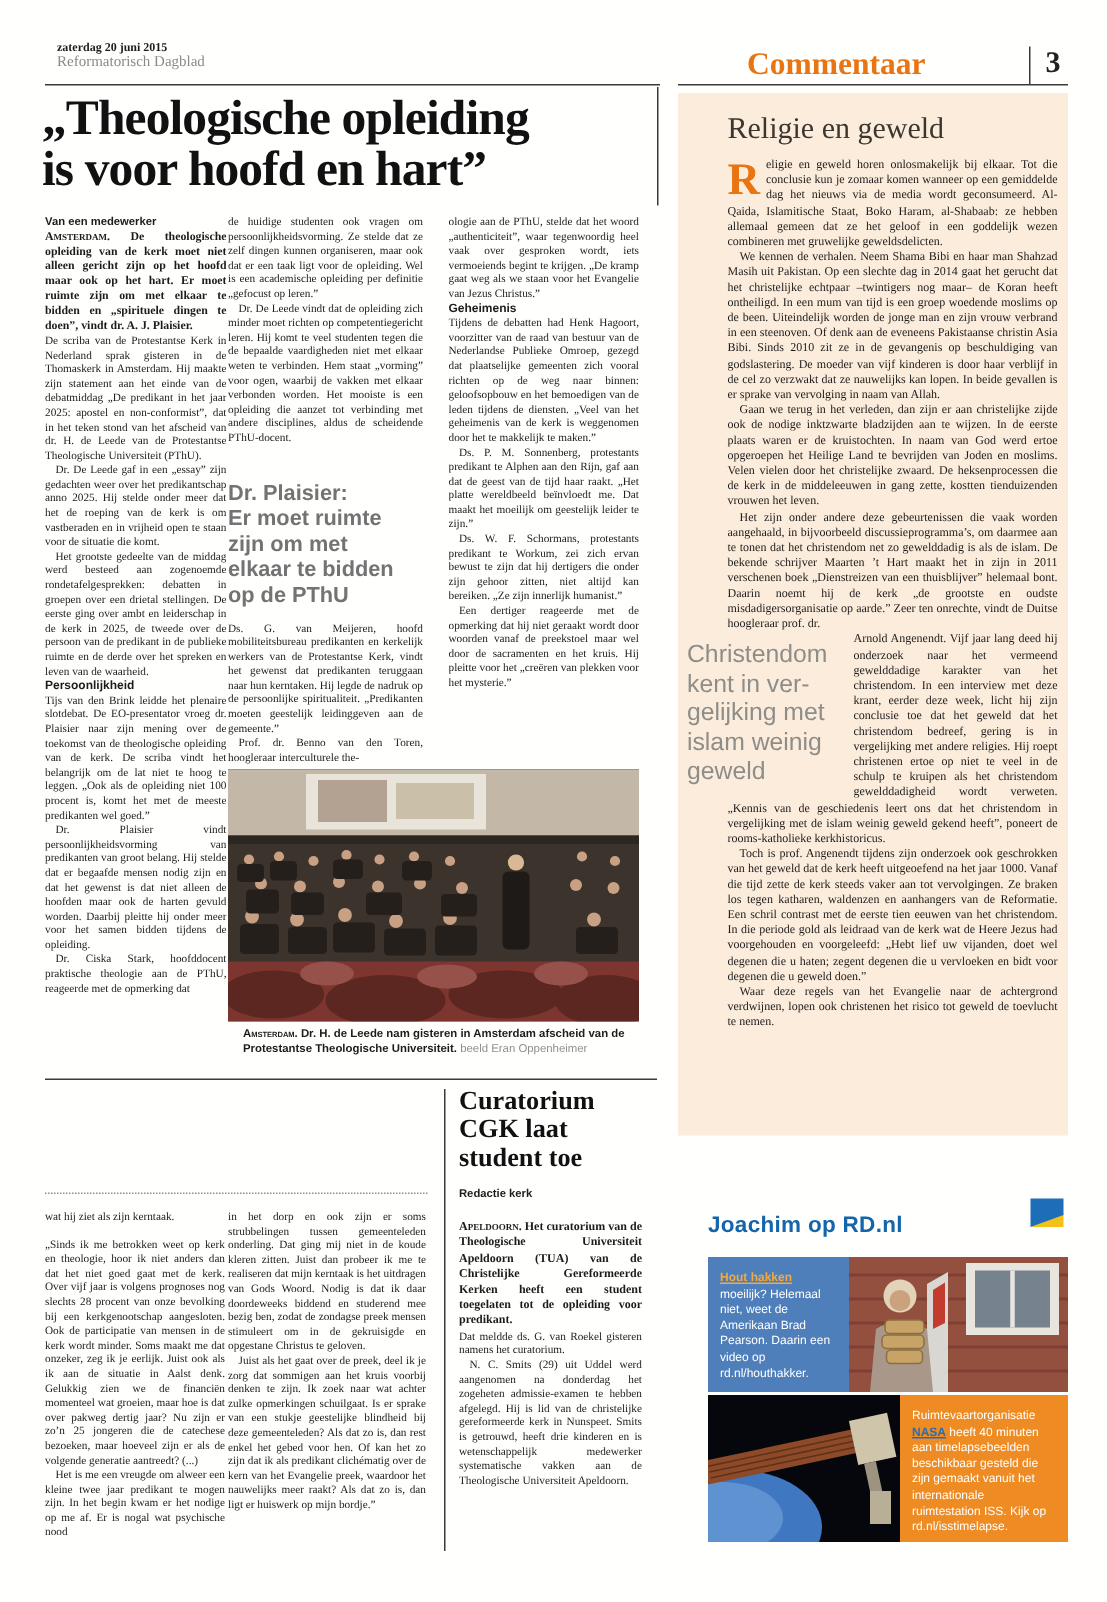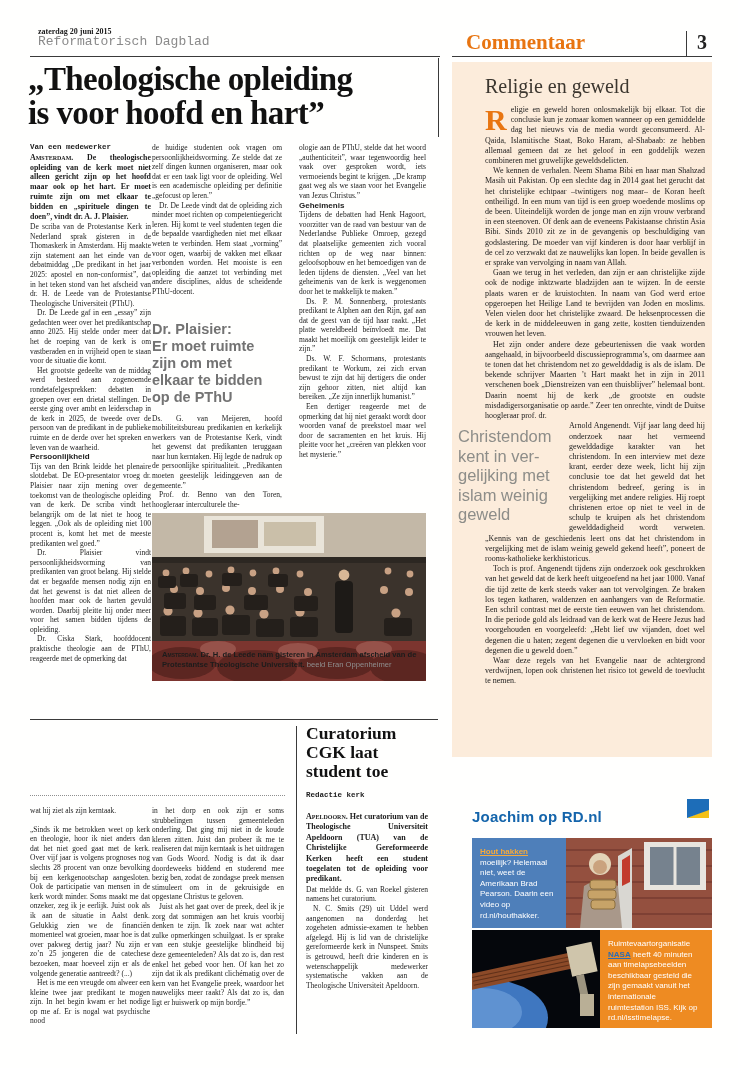--- a/index.html
+++ b/index.html
@@ -5,31 +5,31 @@
   html,body{margin:0;padding:0;background:#e8e8e8;}
   .page{position:relative;width:738px;height:1068px;background:#fffffe;margin:0 auto;
         font-family:"Liberation Serif",serif;color:#1c1c1c;overflow:hidden;}
   .abs{position:absolute;}
   .hrule{position:absolute;height:1px;background:#3a3a3a;}
   .vrule{position:absolute;width:1px;background:#3a3a3a;}
   .dotted{position:absolute;height:0;border-top:1px dotted #8f8f8f;}
 
   
   .date{font-size:8px;font-weight:bold;line-height:10px;}
-  .paper{font-size:13px;color:#8a8a8a;line-height:9px;font-family:Liberation Mono, monospace;}
+  .paper{font-size:10px;color:#8a8a8a;line-height:9px;}
   .headline{font-size:33px;line-height:34px;font-weight:bold;letter-spacing:-0.6px;
             white-space:pre-line;color:#111;}
   .section-label{font-size:21px;font-weight:bold;color:#e87511;}
   .pagenum{font-size:20px;font-weight:bold;color:#222;}
 
   
   .bt{font-size:7.5px;line-height:9.6px;text-align:justify;overflow:hidden;}
   .bt p{margin:0;}
   .bt p.ind{text-indent:7px;}
-  .kicker{font-family:Liberation Mono, monospace;font-size:7.5px;font-weight:bold;
+  .kicker{font-family:Liberation Sans, sans-serif;font-size:7.5px;font-weight:bold;
           margin:0 0 13px 0;text-align:left;}
   .lead{font-weight:bold;font-size:7.9px;line-height:9.9px;margin:0 0 9px 0;}
   .sc{font-variant:small-caps;font-weight:bold;}
   .subhead{font-family:"Liberation Sans",sans-serif;font-size:8px;font-weight:bold;
            margin:7px 0 1px 0;text-align:left;}
   .bluequote{font-family:"Liberation Sans",sans-serif;font-weight:bold;color:#737373;
              font-size:14.5px;line-height:17px;white-space:pre-line;margin:24px 0 8px 0;
              text-align:left;}
 
   
@@ -75,21 +75,21 @@
 <body>
 
 <div class="page">
 
   <div class="abs" style="left:38px;top:27px;">
     <div class="date">zaterdag 20 juni 2015</div>
     <div class="paper">Reformatorisch Dagblad</div>
   </div>
   <div class="hrule" style="left:30px;top:56px;width:410px;"></div>
 
-  <div class="abs section-label" style="left:466px;top:30px;">Commentaar</div>
+  <div class="abs section-label" style="left:498px;top:30px;">Commentaar</div>
   <div class="vrule" style="left:686px;top:31px;height:25px;"></div>
   <div class="abs pagenum" style="left:697px;top:31px;">3</div>
   <div class="hrule" style="left:452px;top:56px;width:260px;"></div>
 
   <div class="abs headline" style="left:28px;top:62px;width:412px;">„Theologische opleiding
 is voor hoofd en hart”</div>
   <div class="vrule" style="left:438px;top:58px;height:79px;"></div>
 
   <div class="abs bt" style="left:30px;top:143px;width:121px;height:564px;">
     <p class="kicker">Van een medewerker</p>
@@ -186,21 +186,21 @@
         <ellipse cx="185" cy="150" rx="38" ry="16"></ellipse>
           <ellipse cx="252" cy="154" rx="34" ry="17"></ellipse>
       </g>
       <g fill="#96524a">
         <ellipse cx="66" cy="136" rx="18" ry="8"></ellipse>
           <ellipse cx="146" cy="138" rx="20" ry="8"></ellipse>
         <ellipse cx="222" cy="136" rx="18" ry="8"></ellipse>
       </g>
     </svg>
   </div>
-  <div class="abs caption" style="left:162px;top:650px;width:266px;">
+  <div class="abs caption" style="left:162px;top:684px;width:266px;">
     <span class="sc">Amsterdam.</span><span> Dr. H. de Leede nam gisteren in Amsterdam afscheid van de Protestantse Theologische Universiteit.</span><span class="credit"> beeld Eran Oppenheimer</span>
   </div>
 
   <div class="hrule" style="left:30px;top:719px;width:408px;"></div>
 
   <div class="cbox" style="left:452px;top:62px;width:260px;height:695px;">
     <h2 class="ctitle">Religie en geweld</h2>
     <div class="cbody">
       <p class="noind"><span class="dropcap">R</span><span>eligie en geweld horen onlosmakelijk bij elkaar. Tot die conclusie kun je zomaar komen wanneer op een gemiddelde dag het nieuws via de media wordt geconsumeerd. Al-Qaida, Islamitische Staat, Boko Haram, al-Shabaab: ze hebben allemaal gemeen dat ze het geloof in een goddelijk wezen combineren met gruwelijke geweldsdelicten.</span></p>
       <p>We kennen de verhalen. Neem Shama Bibi en haar man Shahzad Masih uit Pakistan. Op een slechte dag in 2014 gaat het gerucht dat het christelijke echtpaar –twintigers nog maar– de Koran heeft ontheiligd. In een mum van tijd is een groep woedende moslims op de been. Uiteindelijk worden de jonge man en zijn vrouw verbrand in een steenoven. Of denk aan de eveneens Pakistaanse christin Asia Bibi. Sinds 2010 zit ze in de gevangenis op beschuldiging van godslastering. De moeder van vijf kinderen is door haar verblijf in de cel zo verzwakt dat ze nauwelijks kan lopen. In beide gevallen is er sprake van vervolging in naam van Allah.</p>

